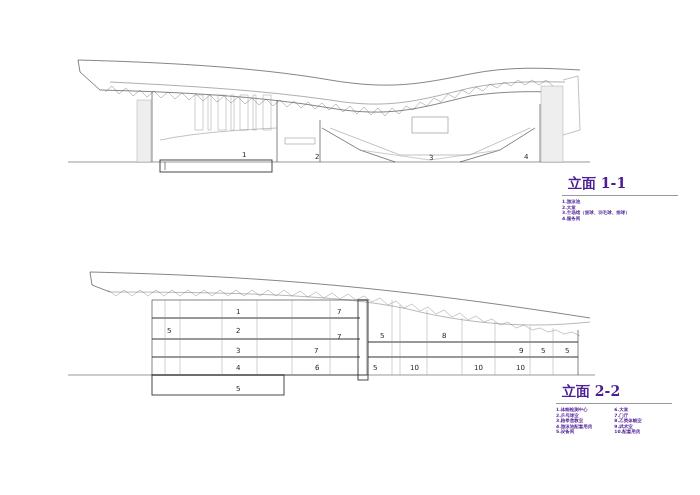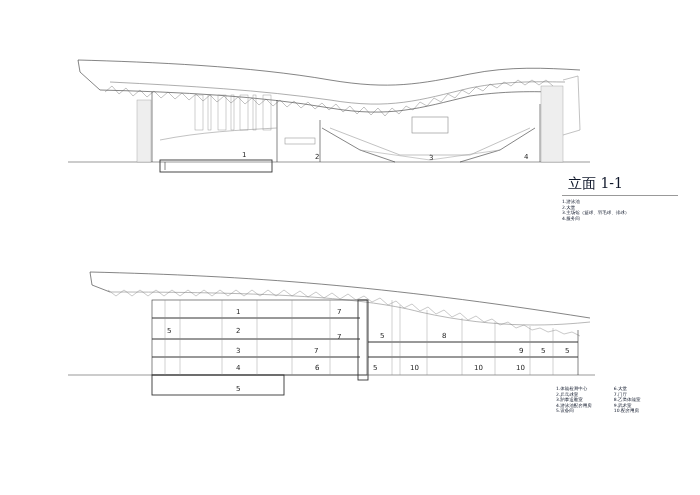--- a/index.html
+++ b/index.html
@@ -1,19 +1,19 @@
 <!DOCTYPE html>
 <html><head>
 <meta charset="utf-8">
 <style>
 html,body{margin:0;padding:0;background:#fff;}
 body{width:700px;height:495px;position:relative;overflow:hidden;font-family:"DejaVu Sans",sans-serif;}
 svg{position:absolute;left:0;top:0;}
 .lbl{font-family:"DejaVu Sans",sans-serif;font-size:7px;fill:#222;}
-.legend{position:absolute;font-family:"DejaVu Sans",sans-serif;color:#0f172a;}
+.legend{position:absolute;font-family:"DejaVu Sans",sans-serif;color:#4c1d95;font-weight:bold;}
 .legend .title{font-size:14px;font-family:"DejaVu Serif",serif;border-bottom:1px solid #999;padding:0 0 2px 6px;width:110px;}
 .legend .items{font-size:4.5px;line-height:5.5px;margin-top:3px;}
 .legend .cols{display:flex;gap:22px;}
 </style>
 </head>
 <body>
 
 <svg width="700" height="495" viewBox="0 0 700 495">
 
   <g stroke="#333" fill="none" stroke-width="0.6">
@@ -129,20 +129,21 @@
   <div class="title">立面 1-1</div>
   <div class="items">
     <div>1.游泳池</div>
     <div>2.大堂</div>
     <div>3.主场馆（篮球、羽毛球、排球）</div>
     <div>4.服务间</div>
   </div>
 </div>
 
 <div class="legend" style="left:556px;top:383px;">
+  <div class="title">立面 2-2</div>
   <div class="items cols">
     <div>
       <div>1.体能检测中心</div>
       <div>2.乒乓球室</div>
       <div>3.跆拳道教室</div>
       <div>4.游泳池配套用房</div>
       <div>5.设备间</div>
     </div>
     <div>
       <div>6.大堂</div>

